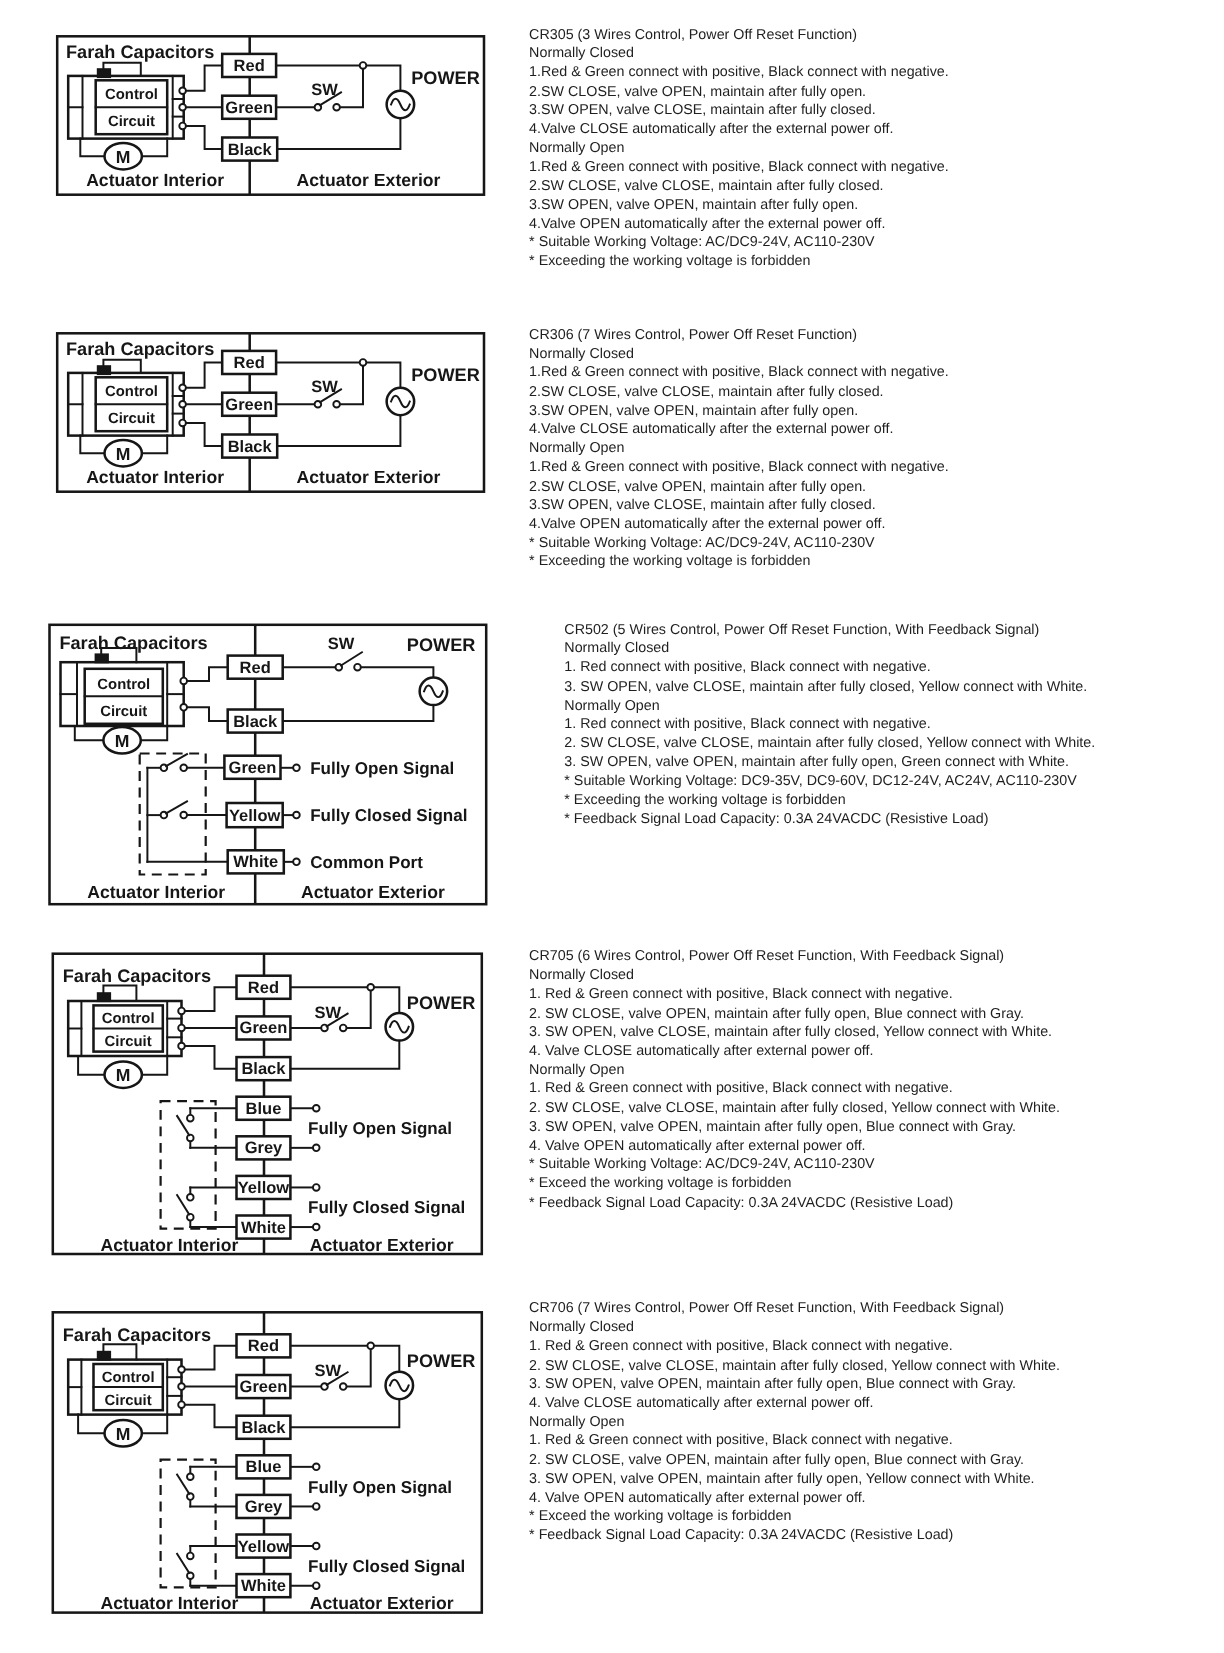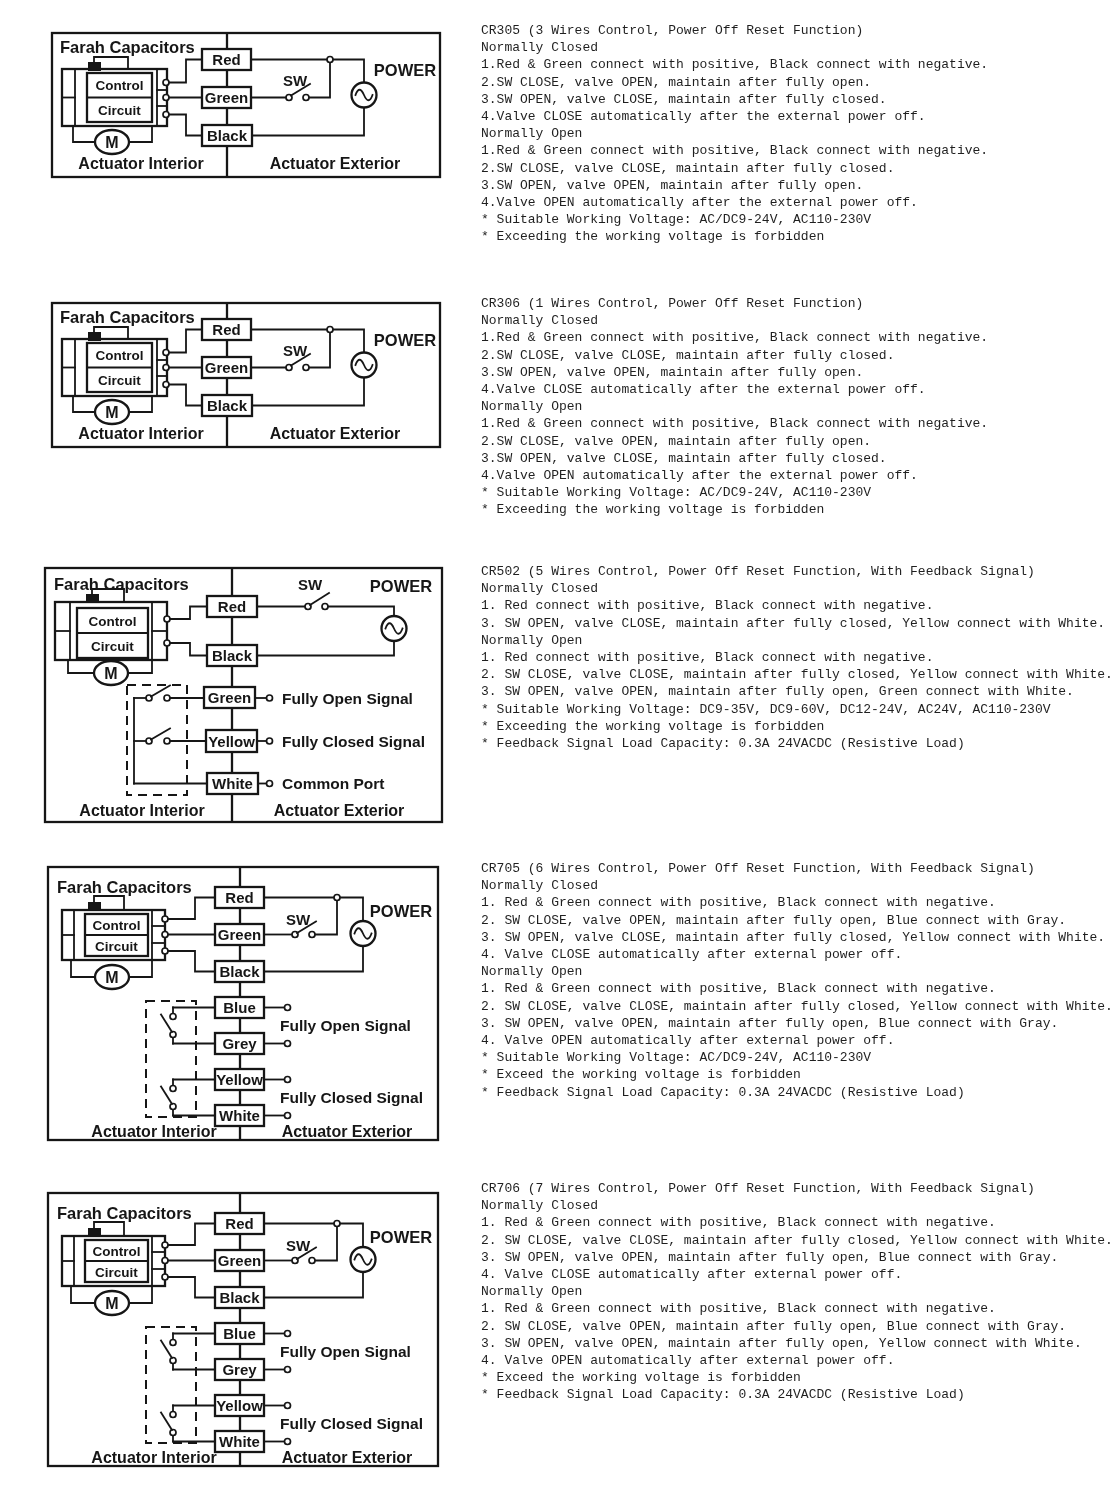--- a/index.html
+++ b/index.html
@@ -2,21 +2,21 @@
 <html><head>
 <meta charset="utf-8">
 <style>
   html,body { margin:0; padding:0; background:#ffffff; }
   #canvas {
     position:relative; width:1113px; height:1503px; background:#ffffff;
     font-family:"Liberation Sans", sans-serif; overflow:hidden;
   }
   .desc {
     position:absolute; left:481px; width:560px;
-    color:#1f1f1f; font-size:13px; line-height:17.2px;font-family:Liberation Mono, monospace;
+    color:#1f1f1f; font-size:13px; line-height:17.2px;
   }
   .desc-title, .desc-line { white-space:nowrap; }
   svg.diag { position:absolute; overflow:visible; }
   
   .w  { fill:none; stroke:#161616; stroke-width:1.8; stroke-linecap:square; stroke-linejoin:miter; }
   .w2 { fill:none; stroke:#161616; stroke-width:2.3; }
   .bx { fill:#ffffff; stroke:#161616; stroke-width:2.3; }
   .node { fill:#ffffff; stroke:#161616; stroke-width:1.7; }
   .dash { fill:none; stroke:#161616; stroke-width:2; stroke-dasharray:9 6; }
   .cap { fill:#161616; stroke:none; }
@@ -304,38 +304,38 @@
         <div class="desc-line">1.Red &amp; Green connect with positive, Black connect with negative.</div>
         <div class="desc-line">2.SW CLOSE, valve CLOSE, maintain after fully closed.</div>
         <div class="desc-line">3.SW OPEN, valve OPEN, maintain after fully open.</div>
         <div class="desc-line">4.Valve OPEN automatically after the external power off.</div>
         <div class="desc-line">* Suitable Working Voltage: AC/DC9-24V, AC110-230V</div>
         <div class="desc-line">* Exceeding the working voltage is forbidden</div>
       </div>
   </div>
 
   <div class="desc" style="top:295px;">
-    <div class="desc-title">CR306 (1 Wires Control, Power Off Reset Function)</div>
+    <div class="desc-title">CR306 (7 Wires Control, Power Off Reset Function)</div>
     <div>
         <div class="desc-line">Normally Closed</div>
         <div class="desc-line">1.Red &amp; Green connect with positive, Black connect with negative.</div>
         <div class="desc-line">2.SW CLOSE, valve CLOSE, maintain after fully closed.</div>
         <div class="desc-line">3.SW OPEN, valve OPEN, maintain after fully open.</div>
         <div class="desc-line">4.Valve CLOSE automatically after the external power off.</div>
         <div class="desc-line">Normally Open</div>
         <div class="desc-line">1.Red &amp; Green connect with positive, Black connect with negative.</div>
         <div class="desc-line">2.SW CLOSE, valve OPEN, maintain after fully open.</div>
         <div class="desc-line">3.SW OPEN, valve CLOSE, maintain after fully closed.</div>
         <div class="desc-line">4.Valve OPEN automatically after the external power off.</div>
         <div class="desc-line">* Suitable Working Voltage: AC/DC9-24V, AC110-230V</div>
         <div class="desc-line">* Exceeding the working voltage is forbidden</div>
       </div>
   </div>
 
-  <div class="desc" style="top:563px;">
+  <div class="desc" style="top:563px;margin-left:32px;">
     <div class="desc-title">CR502 (5 Wires Control, Power Off Reset Function, With Feedback Signal)</div>
     <div>
         <div class="desc-line">Normally Closed</div>
         <div class="desc-line">1. Red connect with positive, Black connect with negative.</div>
         <div class="desc-line">3. SW OPEN, valve CLOSE, maintain after fully closed, Yellow connect with White.</div>
         <div class="desc-line">Normally Open</div>
         <div class="desc-line">1. Red connect with positive, Black connect with negative.</div>
         <div class="desc-line">2. SW CLOSE, valve CLOSE, maintain after fully closed, Yellow connect with White.</div>
         <div class="desc-line">3. SW OPEN, valve OPEN, maintain after fully open, Green connect with White.</div>
         <div class="desc-line">* Suitable Working Voltage: DC9-35V, DC9-60V, DC12-24V, AC24V, AC110-230V</div>

